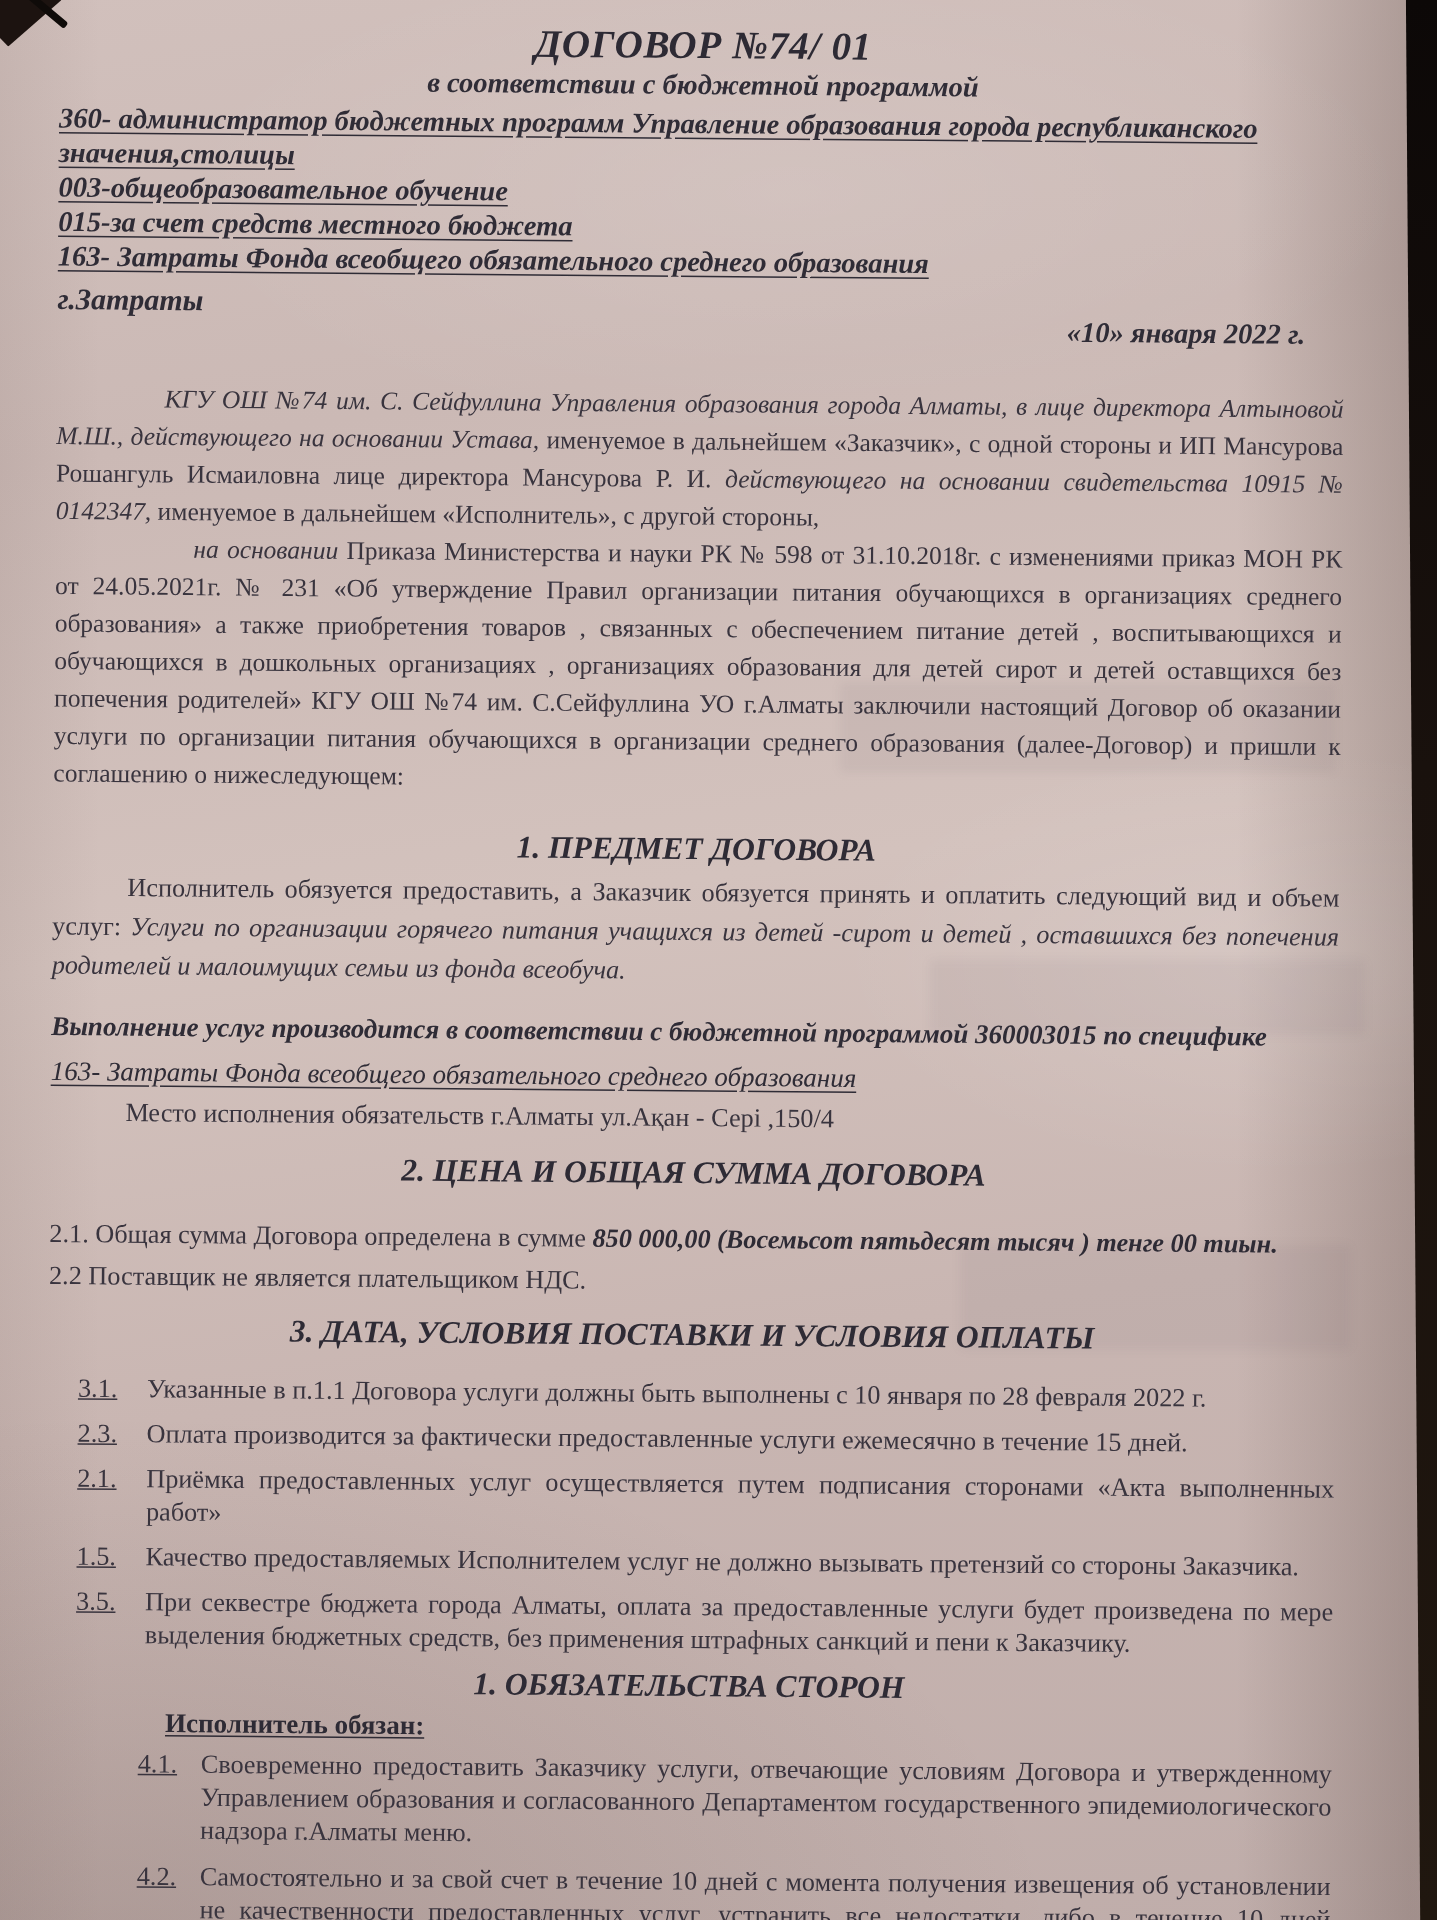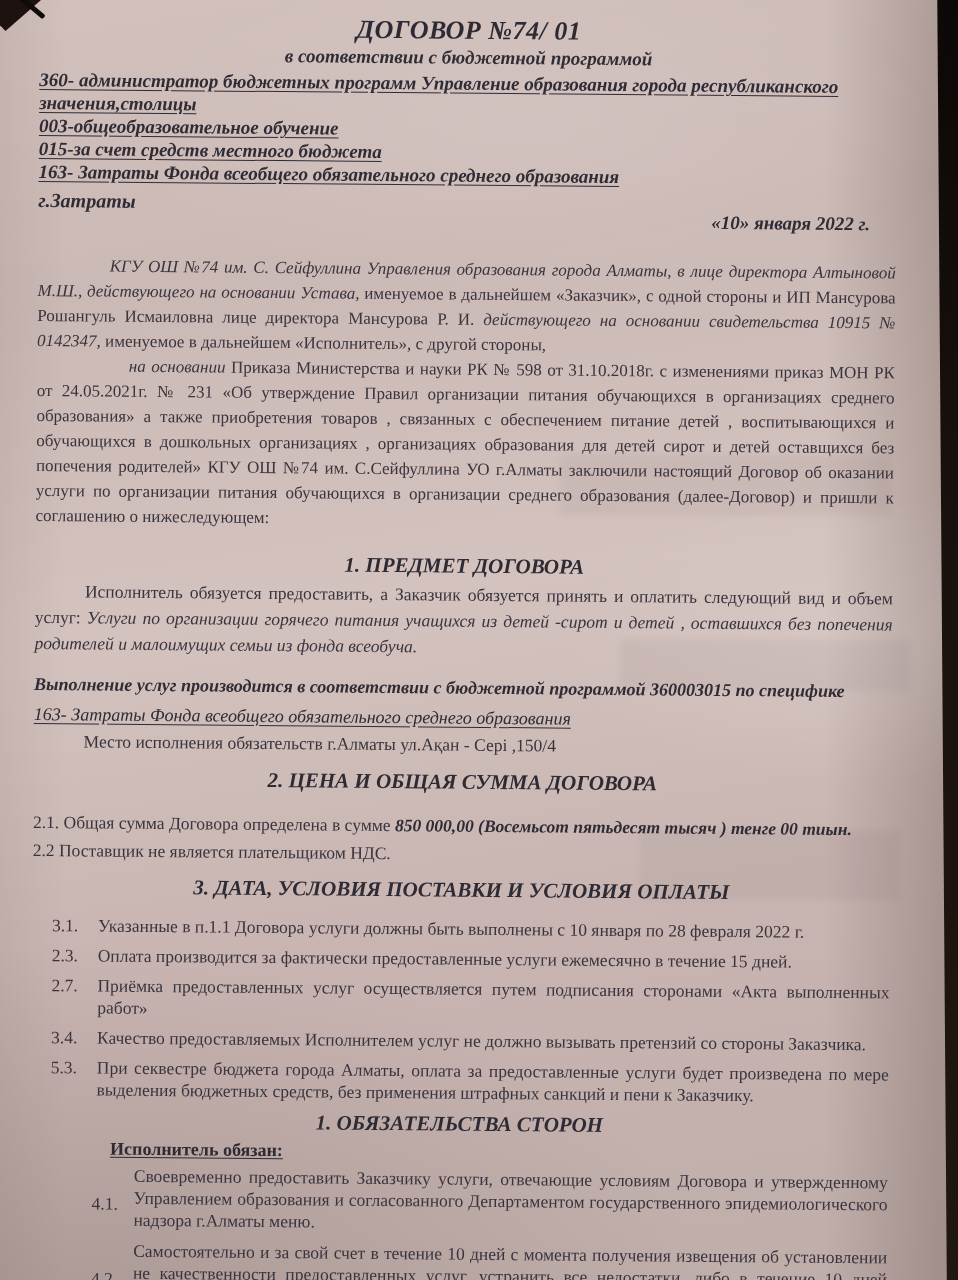--- a/index.html
+++ b/index.html
@@ -59,26 +59,26 @@
   .budget { margin-top:13px; font-weight:bold; font-style:italic; font-size:18px; line-height:30px; max-width:812px; color:#2f2c36; }
   .budget .u { font-weight:normal; text-decoration:underline; text-underline-offset:3px; }
   .place { font-size:17.5px; line-height:25px; text-indent:50px; }
   .h2m { margin-top:12px; }
   .money { margin-top:17px; font-size:17.5px; line-height:28px; text-align:justify; }
   .money .b { font-weight:bold; font-style:italic; color:#2e2b35; }
   .vat { font-size:17.5px; line-height:28px; }
   .h3m { margin-top:10px; }
   .list { margin-top:15px; }
   .row { display:flex; font-size:17.5px; line-height:22px; margin-bottom:8px; }
-  .row .num { flex:0 0 46px; margin-left:20px; }
+  .row .num { flex:0 0 46px; margin-left:20px;text-decoration:underline; }
   .row .txt { flex:1; text-align:justify; }
   .h4m { margin-top:2px; }
   .sub4 { margin-top:5px; margin-left:80px; font-weight:bold; font-size:18px; color:#2e2b35; text-decoration:underline; text-underline-offset:2px; }
   .list4 { margin-top:5px; }
-  .list4 .num { flex:0 0 42px; margin-left:62px;margin-top:28px; }
+  .list4 .num { flex:0 0 42px; margin-left:62px; }
   .list4 .row { line-height:22px; margin-bottom:9px; }
 </style>
 </head>
 <body>
 
 <div class="paper">
   <div class="bleed" style="left:560px; top:455px; width:330px; height:60px;"></div>
   <div class="bleed" style="left:620px; top:640px; width:290px; height:50px;"></div>
   <div class="bleed" style="left:640px; top:830px; width:260px; height:70px;"></div>
 </div>
@@ -120,29 +120,29 @@
   <div class="list">
     <div class="row">
         <span class="num">3.1.</span>
         <span class="txt">Указанные в п.1.1 Договора услуги должны быть выполнены  с 10 января по 28 февраля   2022 г.</span>
       </div>
     <div class="row">
         <span class="num">2.3.</span>
         <span class="txt">Оплата производится за фактически предоставленные услуги ежемесячно  в течение 15 дней.</span>
       </div>
     <div class="row">
-        <span class="num">2.7.</span>
+        <span class="num">2.1.</span>
         <span class="txt">Приёмка  предоставленных  услуг  осуществляется  путем  подписания  сторонами  «Акта выполненных работ»</span>
       </div>
     <div class="row">
-        <span class="num">3.4.</span>
+        <span class="num">1.5.</span>
         <span class="txt">Качество предоставляемых Исполнителем  услуг не должно вызывать претензий со стороны Заказчика.</span>
       </div>
     <div class="row">
-        <span class="num">5.3.</span>
+        <span class="num">3.5.</span>
         <span class="txt">При секвестре бюджета города Алматы, оплата за предоставленные услуги будет произведена по мере выделения бюджетных средств, без применения штрафных санкций и пени к Заказчику.</span>
       </div>
   </div>
 
   <div class="h h4m">1.   ОБЯЗАТЕЛЬСТВА СТОРОН</div>
   <div class="sub4">Исполнитель обязан:</div>
   <div class="list list4">
     <div class="row">
         <span class="num">4.1.</span>
         <span class="txt">Своевременно  предоставить  Заказчику  услуги,  отвечающие  условиям  Договора  и утвержденному  Управлением образования и согласованного Департаментом государственного эпидемиологического надзора г.Алматы меню.</span>

